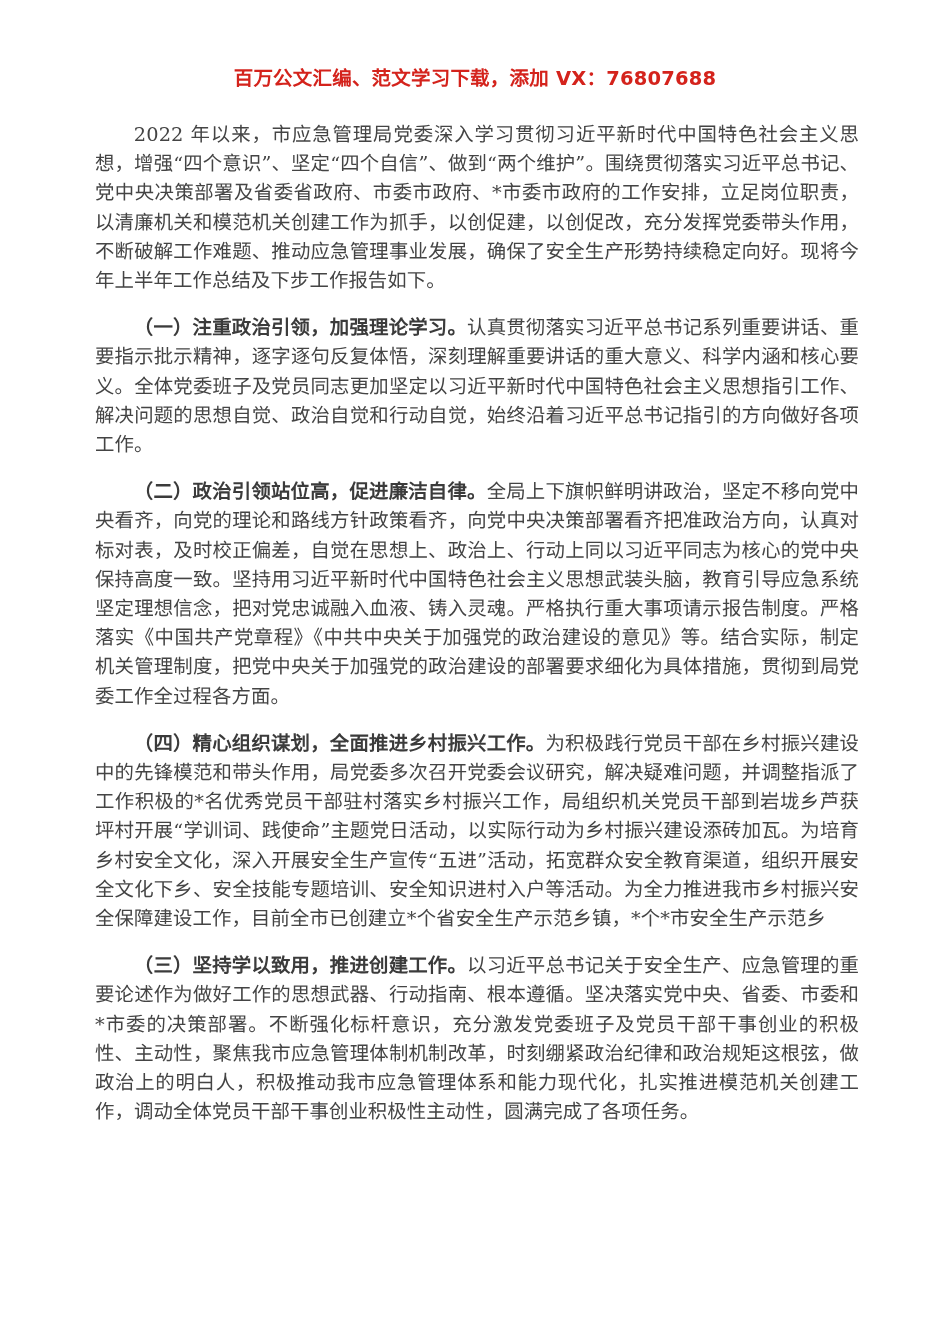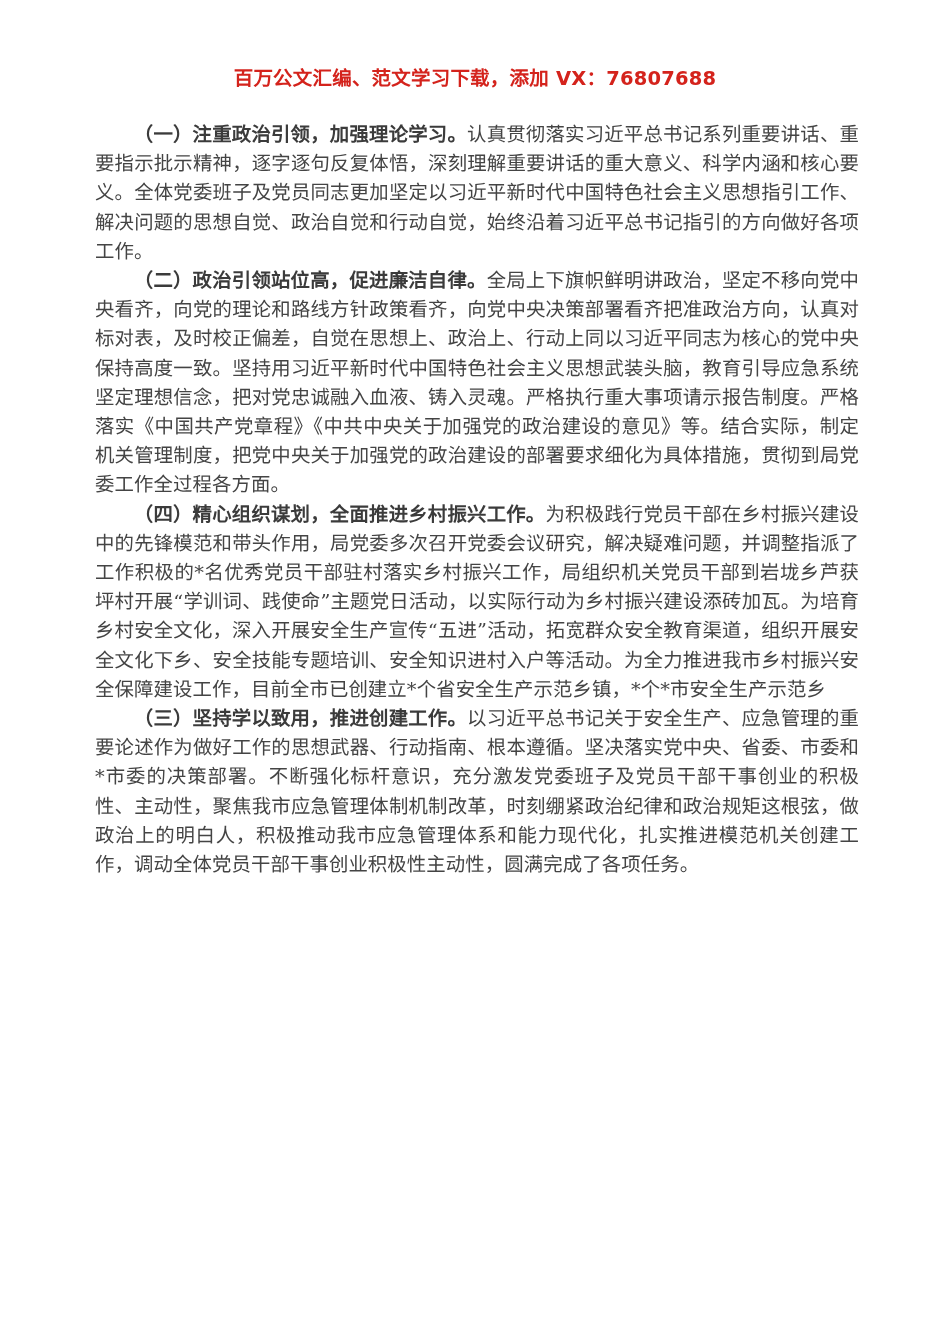--- a/index.html
+++ b/index.html
@@ -55,21 +55,21 @@
     line-height: 29.2px;
     text-align: justify;
     text-justify: inter-ideograph;
     text-indent: 2em;
     color: #444444;
     font-family: "DejaVu Serif", "Liberation Serif", serif;
     letter-spacing: 0.1px;
   }
 
   p.para + p.para {
-    margin-top: 0px;
+    margin-top: 18px;
   }
 
   
   h2.section-heading {
     margin: 0;
     font-size: 19.4px;
     line-height: 29.2px;
     font-weight: 700;
     text-indent: 2em;
     color: #404040;
@@ -86,20 +86,21 @@
 </style>
 </head>
 <body>
 
 <div class="page">
 
   <div class="promo-banner">百万公文汇编、范文学习下载，添加 VX：76807688</div>
 
   <div class="doc-body">
 
+    <p class="para">2022 年以来，市应急管理局党委深入学习贯彻习近平新时代中国特色社会主义思想，增强“四个意识”、坚定“四个自信”、做到“两个维护”。围绕贯彻落实习近平总书记、党中央决策部署及省委省政府、市委市政府、*市委市政府的工作安排，立足岗位职责，以清廉机关和模范机关创建工作为抓手，以创促建，以创促改，充分发挥党委带头作用，不断破解工作难题、推动应急管理事业发展，确保了安全生产形势持续稳定向好。现将今年上半年工作总结及下步工作报告如下。</p>
 
 
 
     <p class="para">
       <span class="lead-bold">（一）</span><span class="lead-bold">注重政治引领，加强理论学习。</span><span>认真贯彻落实习近平总书记系列重要讲话、重要指示批示精神，逐字逐句反复体悟，深刻理解重要讲话的重大意义、科学内涵和核心要义。全体党委班子及党员同志更加坚定以习近平新时代中国特色社会主义思想指引工作、解决问题的思想自觉、政治自觉和行动自觉，始终沿着习近平总书记指引的方向做好各项工作。</span>
     </p>
 
     <p class="para">
       <span class="lead-bold">（二）</span><span class="lead-bold">政治引领站位高，促进廉洁自律。</span><span>全局上下旗帜鲜明讲政治，坚定不移向党中央看齐，向党的理论和路线方针政策看齐，向党中央决策部署看齐把准政治方向，认真对标对表，及时校正偏差，自觉在思想上、政治上、行动上同以习近平同志为核心的党中央保持高度一致。坚持用习近平新时代中国特色社会主义思想武装头脑，教育引导应急系统坚定理想信念，把对党忠诚融入血液、铸入灵魂。严格执行重大事项请示报告制度。严格落实《中国共产党章程》《中共中央关于加强党的政治建设的意见》等。结合实际，制定机关管理制度，把党中央关于加强党的政治建设的部署要求细化为具体措施，贯彻到局党委工作全过程各方面。</span>
     </p>

